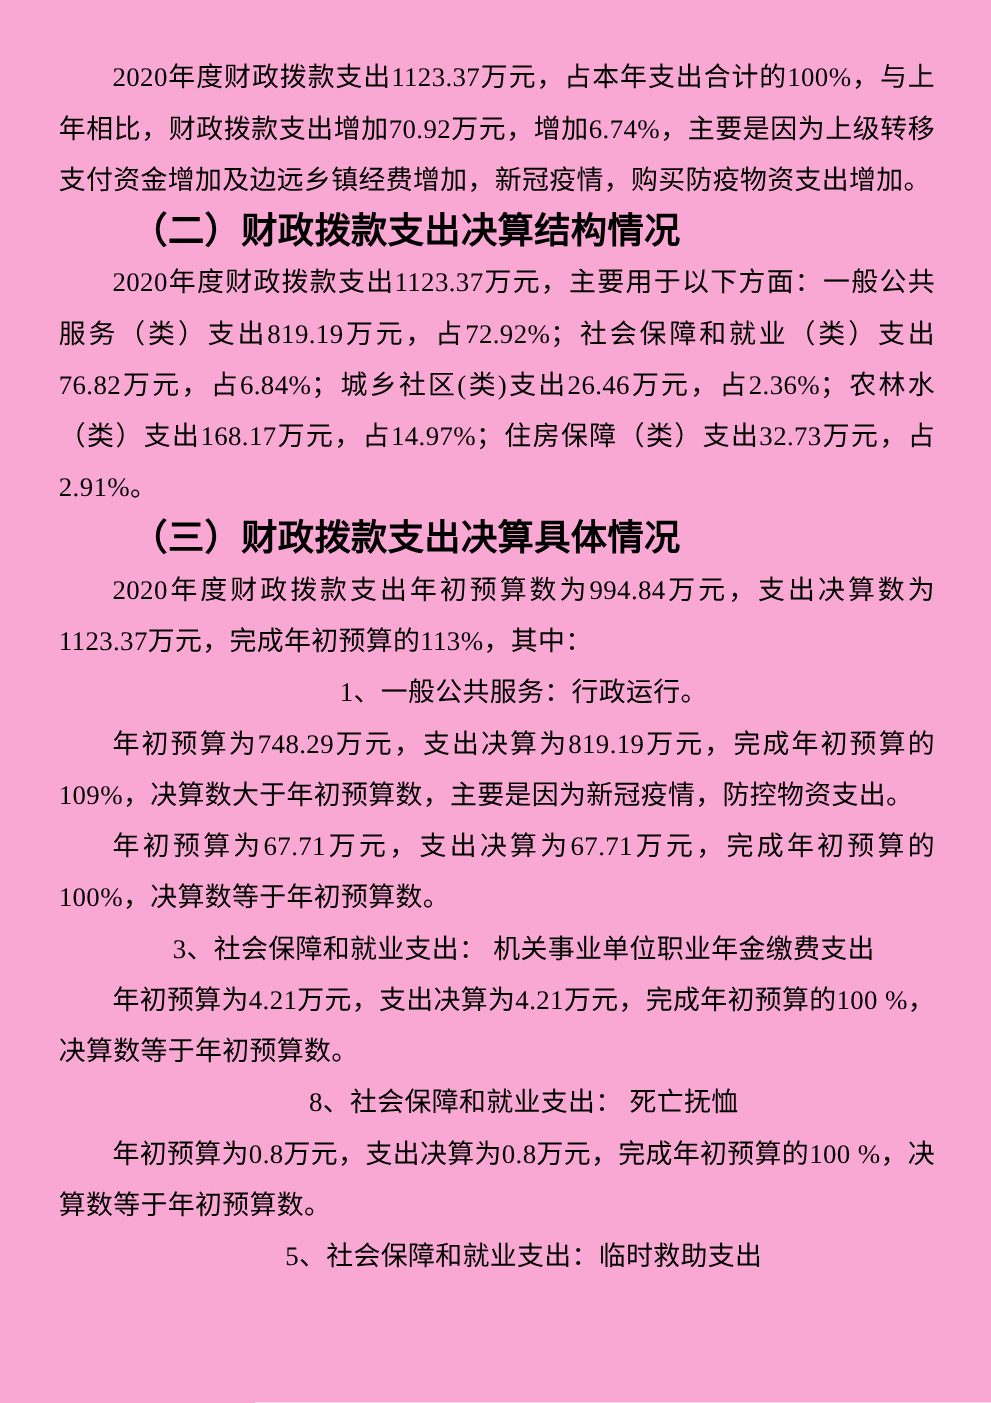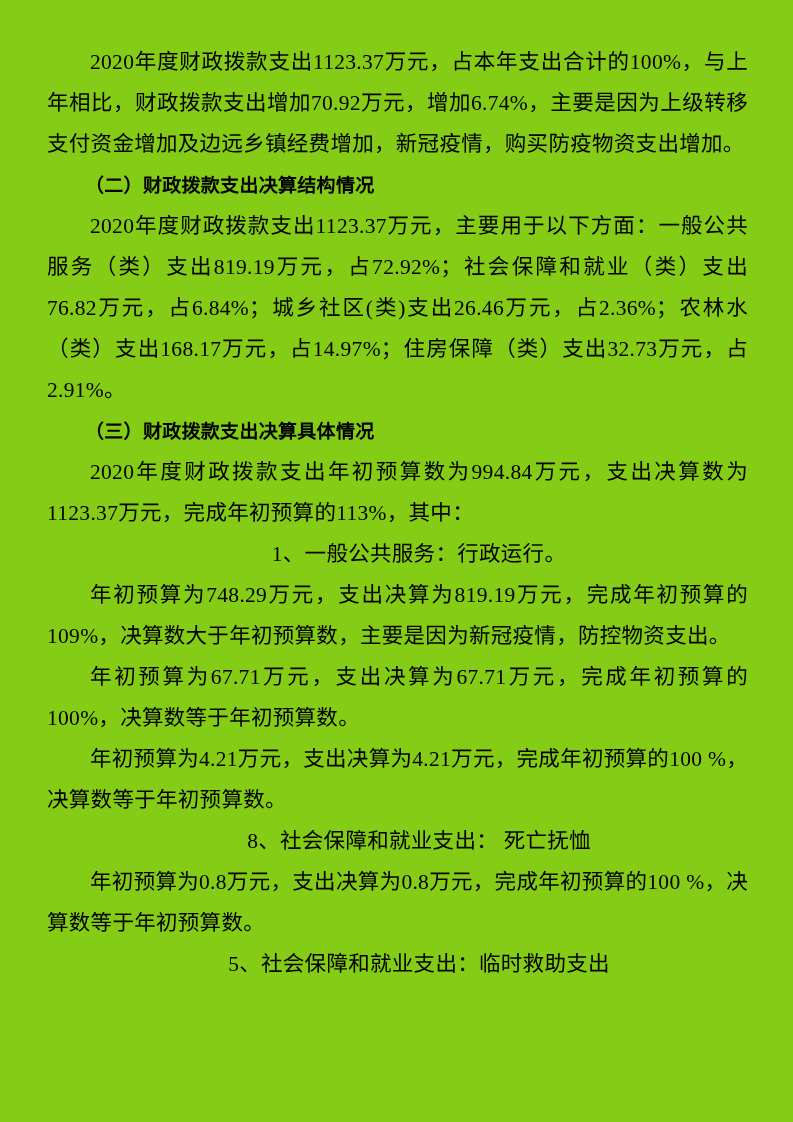--- a/index.html
+++ b/index.html
@@ -6,39 +6,39 @@
     margin: 0;
     padding: 0;
     background: #ffffff;
   }
   .page {
     position: relative;
     box-sizing: border-box;
     width: 793px;
     height: 1122px;
     margin: 0 auto;
-    background: #84cc16;
+    background: #f9a8d4;
     color: #000000;
     padding: 42px 45px 0 47px;
     font-family: "Liberation Serif", "DejaVu Serif", serif;
     font-size: 21.5px;
     line-height: 41px;
     overflow: hidden;
   }
   .para {
     margin: 0;
     text-indent: 2em;
     text-align: justify;
     text-justify: inter-ideograph;
     letter-spacing: 0.3px;
   }
   .heading {
     margin: 0;
     text-indent: 2em;
-    font-size: 19px;
+    font-size: 29px;
     line-height: 41px;
     font-weight: bold;
     font-family: "Liberation Sans", "DejaVu Sans", sans-serif;
     text-align: left;
     letter-spacing: 0.3px;
   }
   .item {
     margin: 0;
     text-indent: 2em;
     text-align: center;
@@ -59,20 +59,21 @@
 
   <p class="para">2020年度财政拨款支出年初预算数为994.84万元，支出决算数为1123.37万元，完成年初预算的113%，其中：</p>
 
   <p class="item">1、一般公共服务：行政运行。</p>
 
   <p class="para">年初预算为748.29万元，支出决算为819.19万元，完成年初预算的109%，决算数大于年初预算数，主要是因为新冠疫情，防控物资支出。</p>
 
 
   <p class="para">年初预算为67.71万元，支出决算为67.71万元，完成年初预算的100%，决算数等于年初预算数。</p>
 
+  <p class="item">3、社会保障和就业支出： 机关事业单位职业年金缴费支出</p>
 
   <p class="para">年初预算为4.21万元，支出决算为4.21万元，完成年初预算的100 %，决算数等于年初预算数。</p>
 
   <p class="item">8、社会保障和就业支出： 死亡抚恤</p>
 
   <p class="para">年初预算为0.8万元，支出决算为0.8万元，完成年初预算的100 %，决算数等于年初预算数。</p>
 
   <p class="item">5、社会保障和就业支出：临时救助支出</p>
 </div>
 

